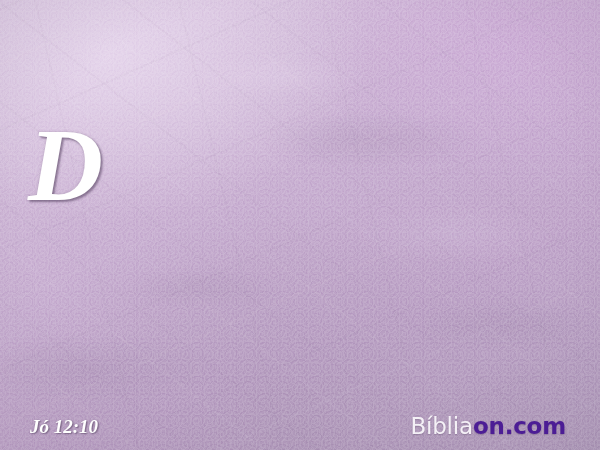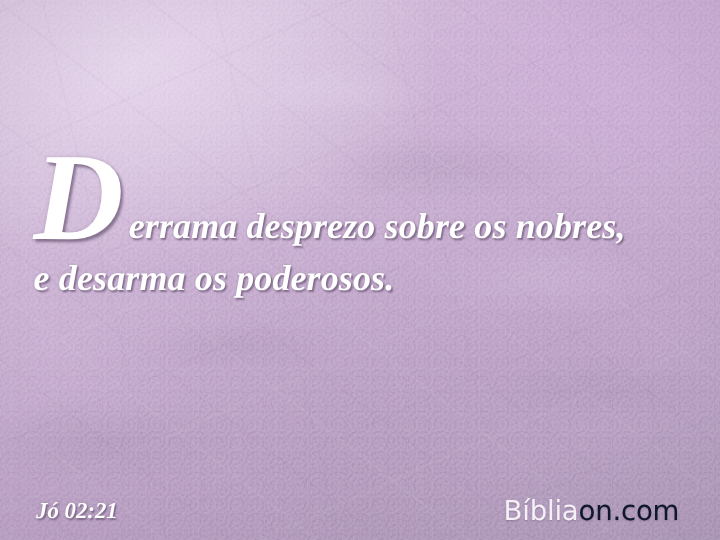--- a/index.html
+++ b/index.html
@@ -169,37 +169,36 @@
     letter-spacing: -0.2px;
     white-space: pre;
     text-shadow: 0 1px 1.5px rgba(84,64,94,0.35);
   }
 
   .logo-bold {
     font-weight: normal;
   }
 
   .logo-light {
-    font-weight: normal;
-    color: #0f172a;
+    font-weight: bold;
+    color: #4c1d95;
   }
 </style>
 </head>
 <body>
 
 <div id="canvas">
 
   <div class="bg-base"></div>
   <div class="bg-folds"></div>
   <div class="bg-creases"></div>
   <div class="bg-grain"></div>
   <div class="bg-vignette"></div>
 
   <div class="verse">
-    <div class="verse-line line-1"><span class="dropcap">D</span><span class="line-1-rest">errama desprezo sobre os nobres,</span></div>
-    <div class="verse-line line-2">e desarma os poderosos.</div>
+    <div class="verse-line line-1"><span class="dropcap">D</span></div>
   </div>
 
-  <div class="reference">Jó 02:21</div>
+  <div class="reference">Jó 12:10</div>
 
   <div class="logo"><span class="logo-bold">Bíblia</span><span class="logo-light">on.com</span></div>
 
 </div>
 
 </body></html>

